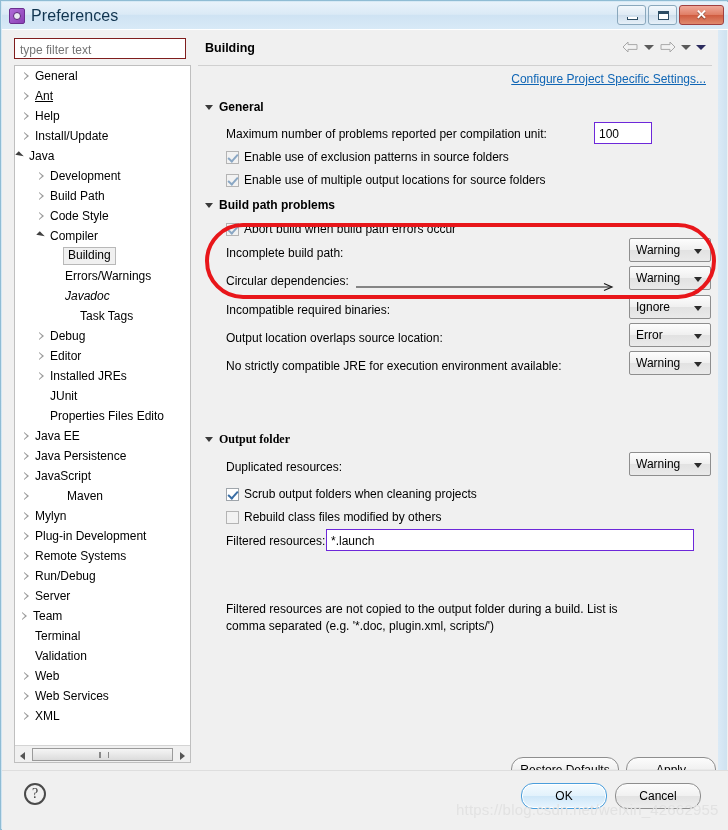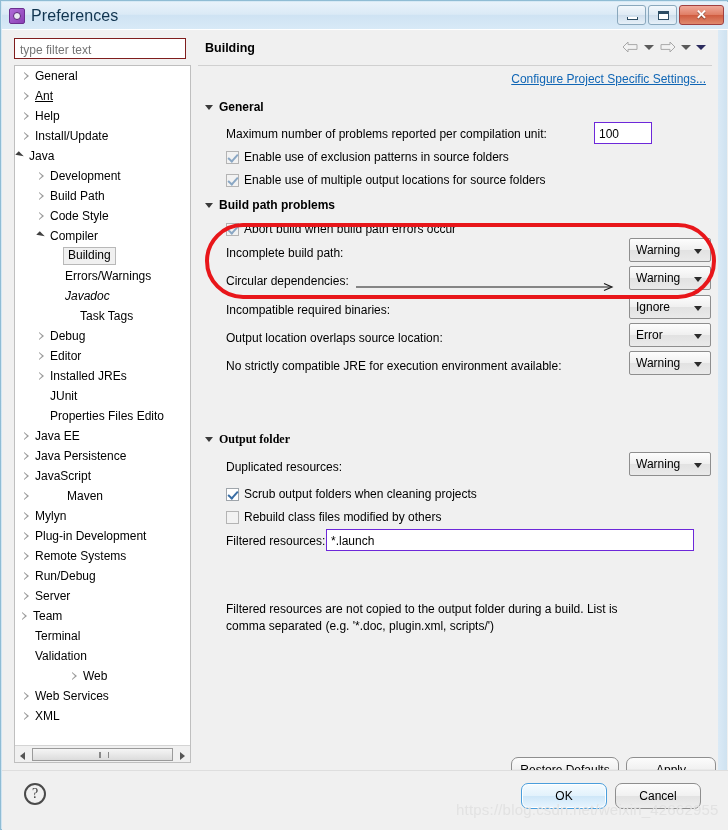--- a/index.html
+++ b/index.html
@@ -354,21 +354,21 @@
     font-size: 12px;
     line-height: 17px;
     color: #000;
     width: 420px;
   }
 
   .btn {
     position: absolute;
     box-sizing: border-box;
     border: 1px solid #8e8e8e;
-    border-radius: 7px;
+    border-radius: 12px;
     background: linear-gradient(to bottom, #fcfcfc 0%, #f1f1f1 48%, #e3e3e3 52%, #ededed 100%);
     font-size: 12px;
     font-family: "Liberation Sans", sans-serif;
     display: flex; align-items: center; justify-content: center;
     color: #000;
     cursor: default;
   }
   .btn.primary {
     border: 1px solid #4a9edc;
     box-shadow: inset 0 0 0 1px #ffffff;
@@ -572,21 +572,21 @@
             <span class="tree-label">Team</span>
           </div>
           <div class="tree-item" style="padding-left: 6px;">
             <span class="tw"></span>
             <span class="tree-label">Terminal</span>
           </div>
           <div class="tree-item" style="padding-left: 6px;">
             <span class="tw"></span>
             <span class="tree-label">Validation</span>
           </div>
-          <div class="tree-item" style="padding-left: 6px; margin-left: 48px;">
+          <div class="tree-item" style="padding-left: 6px;">
             <span class="tw collapsed"></span>
             <span class="tree-label">Web</span>
           </div>
           <div class="tree-item" style="padding-left: 6px;">
             <span class="tw collapsed"></span>
             <span class="tree-label">Web Services</span>
           </div>
           <div class="tree-item" style="padding-left: 6px;">
             <span class="tw collapsed"></span>
             <span class="tree-label">XML</span>

